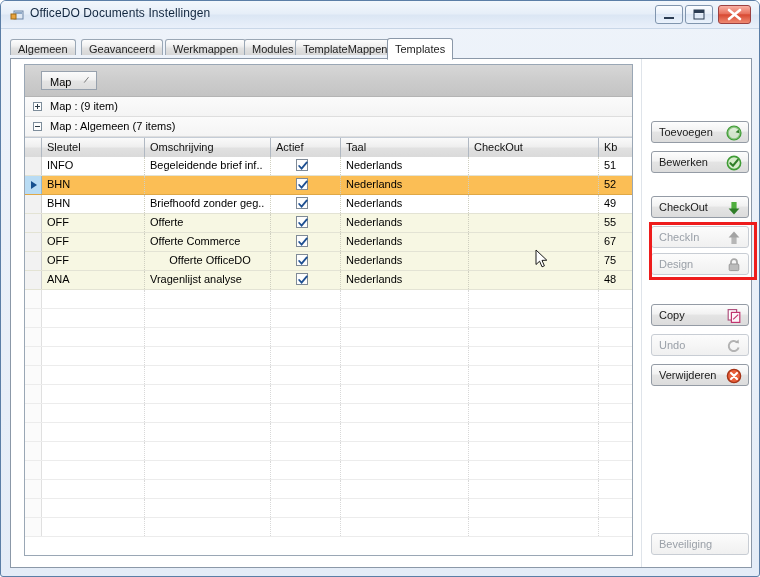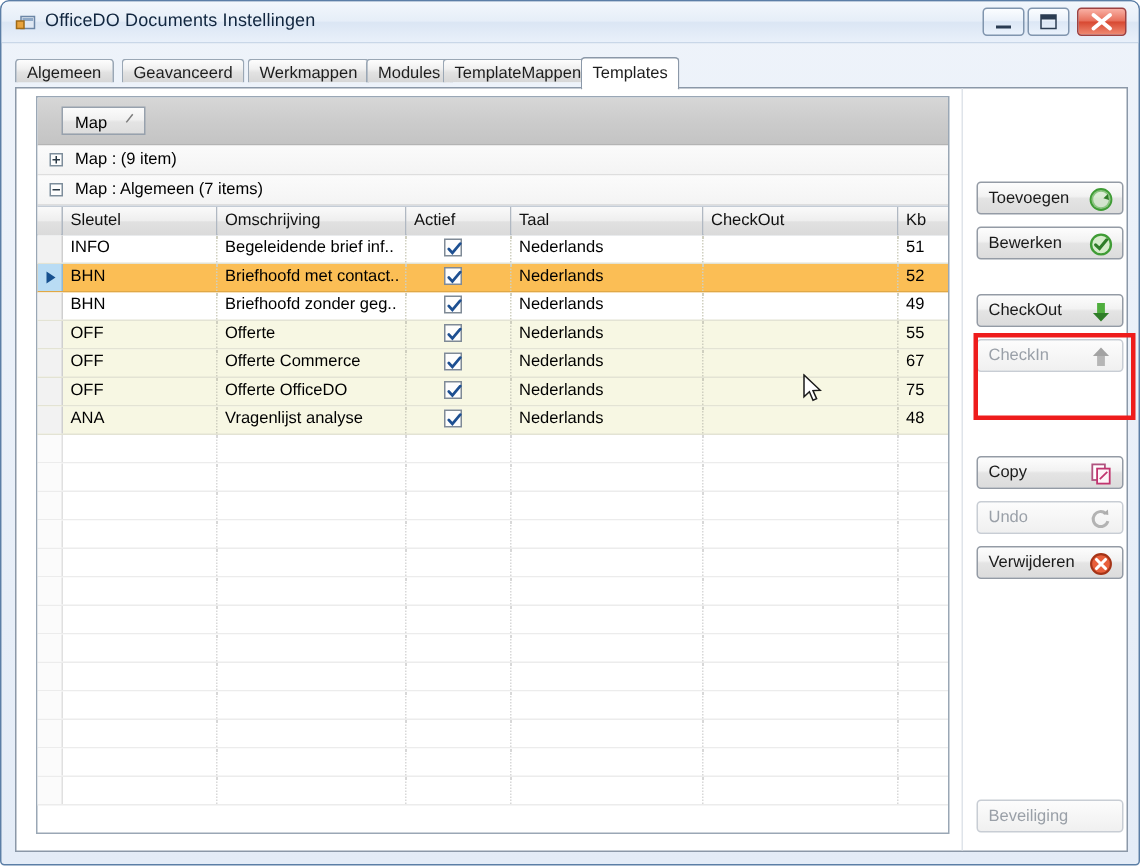--- a/index.html
+++ b/index.html
@@ -386,21 +386,20 @@
             </div>
             <div class="cell" style="left: 316px; width: 128px;">Nederlands</div>
             <div class="cell" style="left: 444px; width: 130px;"></div>
             <div class="cell" style="left: 574px; width: 33px; border-right: none;">51</div>
           </div>
           <div class="drow sel">
             <div class="indicator">
               <span class="tri"></span>
             </div>
             <div class="cell" style="left: 17px; width: 103px;">BHN</div>
-            <div class="cell" style="left: 120px; width: 126px;">Briefhoofd  met contact..</div>
             <div class="cell" style="left: 246px; width: 70px; padding: 0px;">
               <span class="chk" style="left: 25px;">
                 <svg width="10" height="10" viewBox="0 0 10 10">
                   <path d="M1.2 5 L3.6 7.6 L8.8 1.4" stroke="#1d4f91" stroke-width="1.8" fill="none" stroke-linecap="round"></path>
                 </svg>
               </span>
             </div>
             <div class="cell" style="left: 316px; width: 128px;">Nederlands</div>
             <div class="cell" style="left: 444px; width: 130px;"></div>
             <div class="cell" style="left: 574px; width: 33px; border-right: none;">52</div>
@@ -446,21 +445,21 @@
                 </svg>
               </span>
             </div>
             <div class="cell" style="left: 316px; width: 128px;">Nederlands</div>
             <div class="cell" style="left: 444px; width: 130px;"></div>
             <div class="cell" style="left: 574px; width: 33px; border-right: none;">67</div>
           </div>
           <div class="drow cream">
             <div class="indicator"></div>
             <div class="cell" style="left: 17px; width: 103px;">OFF</div>
-            <div class="cell" style="left: 120px; width: 126px;">Offerte OfficeDO</div>
+            <div class="cell" style="left: 120px; width: 126px; text-align: center;">Offerte OfficeDO</div>
             <div class="cell" style="left: 246px; width: 70px; padding: 0px;">
               <span class="chk" style="left: 25px;">
                 <svg width="10" height="10" viewBox="0 0 10 10">
                   <path d="M1.2 5 L3.6 7.6 L8.8 1.4" stroke="#1d4f91" stroke-width="1.8" fill="none" stroke-linecap="round"></path>
                 </svg>
               </span>
             </div>
             <div class="cell" style="left: 316px; width: 128px;">Nederlands</div>
             <div class="cell" style="left: 444px; width: 130px;"></div>
             <div class="cell" style="left: 574px; width: 33px; border-right: none;">75</div>
@@ -626,20 +625,27 @@
               <path d="M2.6 8.6 L13.4 8.6 L8 14.4 Z" fill="#2f7d28"></path>
             </svg></span>
         </div>
         <div class="sbtn disabled" style="top: 167px;">
           <span class="lbl">CheckIn</span>
           <span class="ico"><svg width="16" height="16" viewBox="0 0 16 16">
               <rect x="5.4" y="7" width="5.2" height="7" fill="#b6b6b6"></rect>
               <path d="M2.6 7.4 L13.4 7.4 L8 1.6 Z" fill="#a3a3a3"></path>
             </svg></span>
         </div>
+        <div class="sbtn disabled" style="top: 194px;">
+          <span class="lbl">Design</span>
+          <span class="ico"><svg width="16" height="16" viewBox="0 0 16 16">
+              <path d="M5 7 V5.2 A3 3 0 0 1 11 5.2 V7" fill="none" stroke="#a8a8a8" stroke-width="1.8"></path>
+              <rect x="3.2" y="7" width="9.6" height="6.6" rx="1" fill="#bcbcbc" stroke="#9a9a9a" stroke-width="1"></rect>
+            </svg></span>
+        </div>
         <div class="sbtn disabled" style="top: 275px;">
           <span class="lbl">Undo</span>
           <span class="ico"><svg width="16" height="16" viewBox="0 0 16 16">
               <path d="M12.6 9.4 A5 5 0 1 1 11.2 4.4" fill="none" stroke="#b3b3b3" stroke-width="2"></path>
               <path d="M12.6 1.6 L12.9 5.4 L9.2 4.6 Z" fill="#adadad"></path>
             </svg></span>
         </div>
         <div class="sbtn" style="top: 245px;">
           <span class="lbl">Copy</span>
           <span class="ico"><svg width="16" height="16" viewBox="0 0 16 16">

